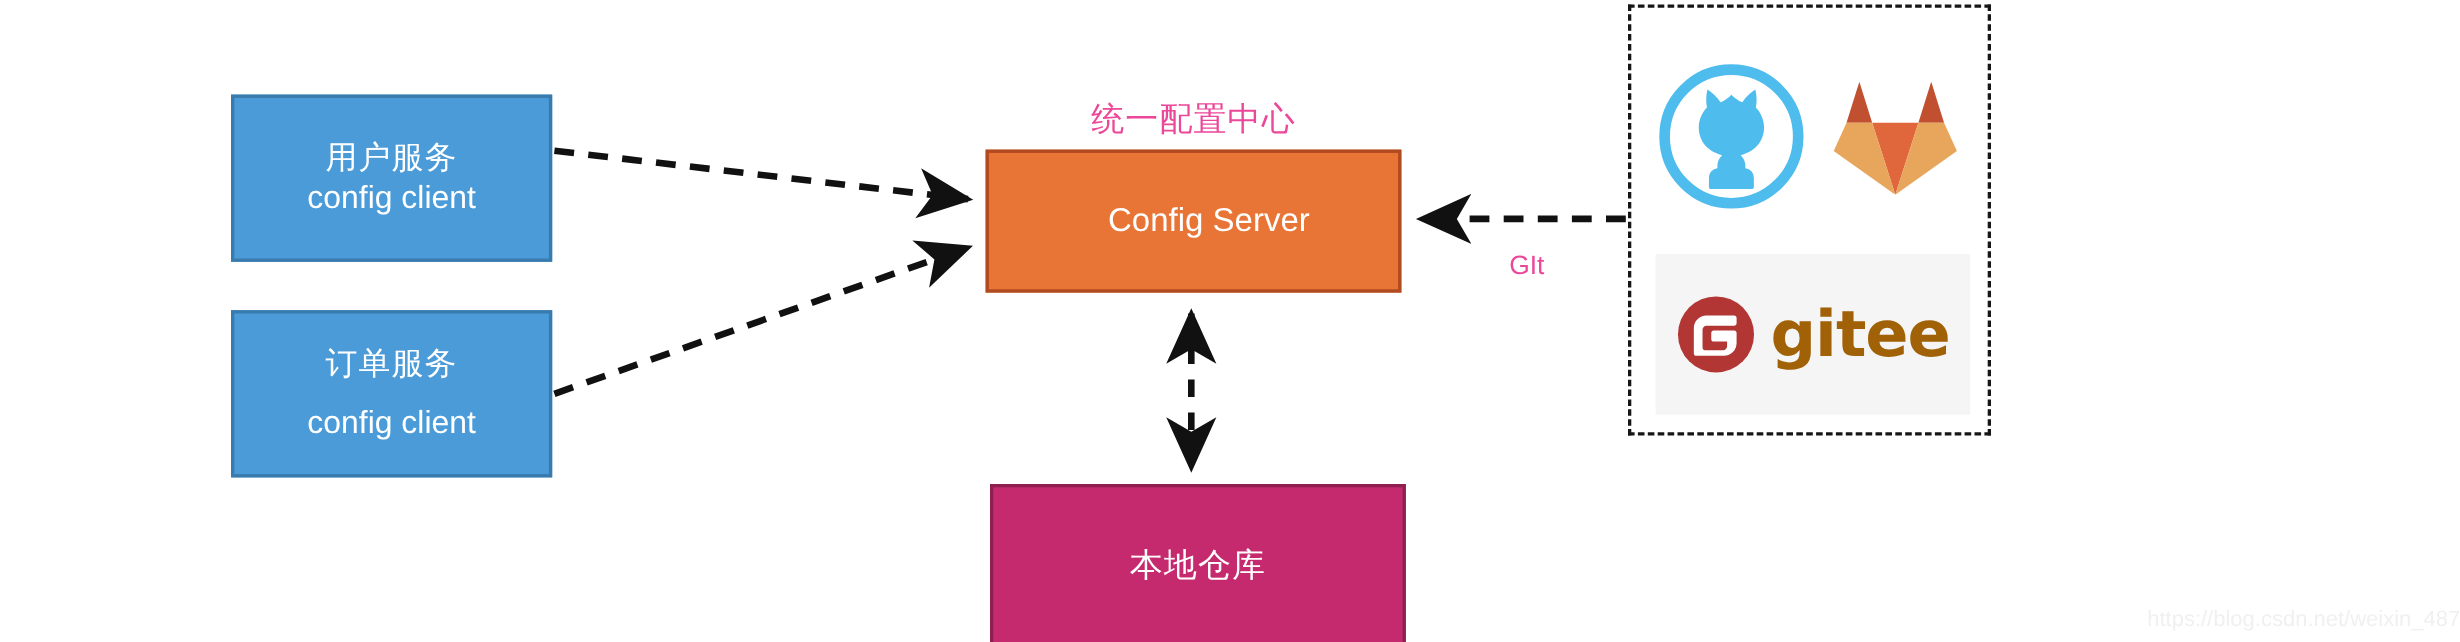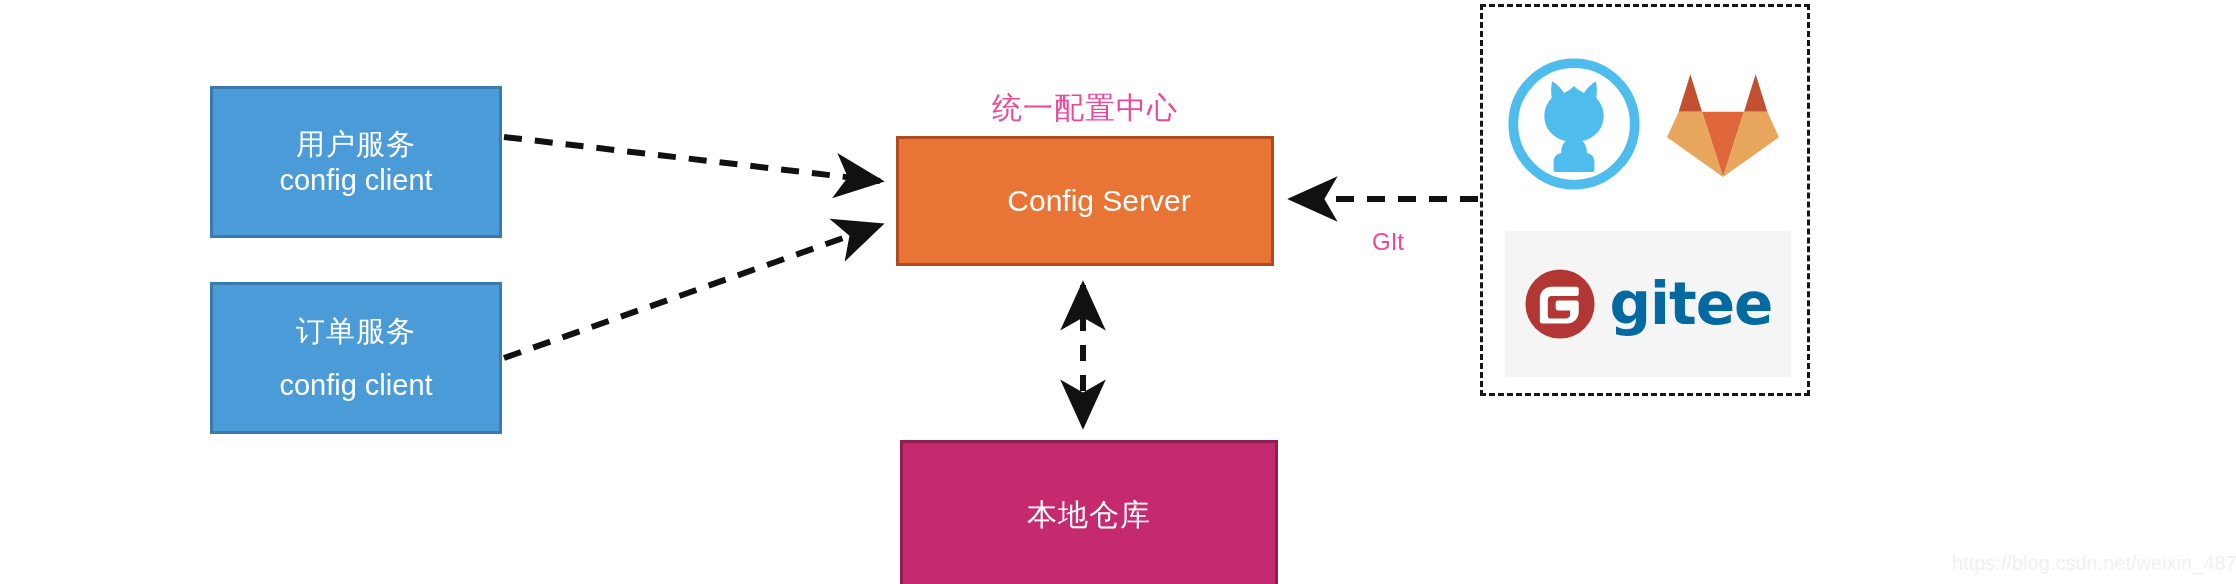--- a/index.html
+++ b/index.html
@@ -119,21 +119,21 @@
     display: flex;
     align-items: center;
     justify-content: center;
     gap: 14px;
   }
   #logo-gitee-mark { width: 72px; height: 72px; flex: 0 0 auto; }
   #logo-gitee-wordmark {
     font-family: "DejaVu Sans", sans-serif;
     font-weight: bold;
     font-size: 58px;
-    color: #0369a1;
+    color: #a16207;
     letter-spacing: -1px;
     line-height: 1;
   }
 
   
   #connectors {
     position: absolute;
     left: 0; top: 0;
     width: 2236px; height: 584px;
     pointer-events: none;

